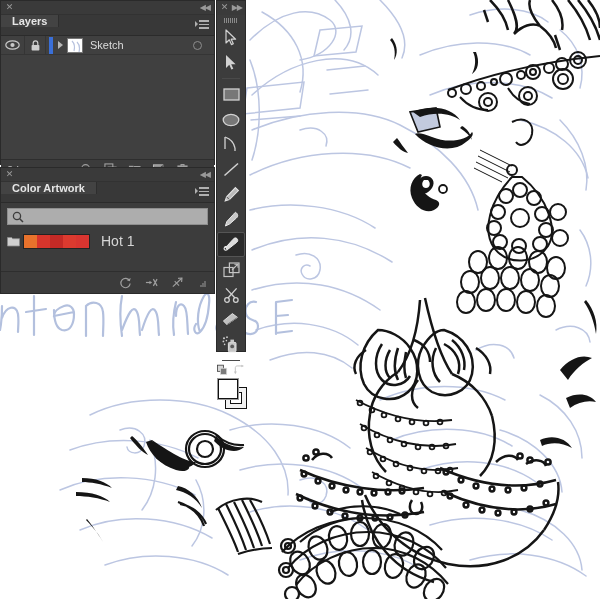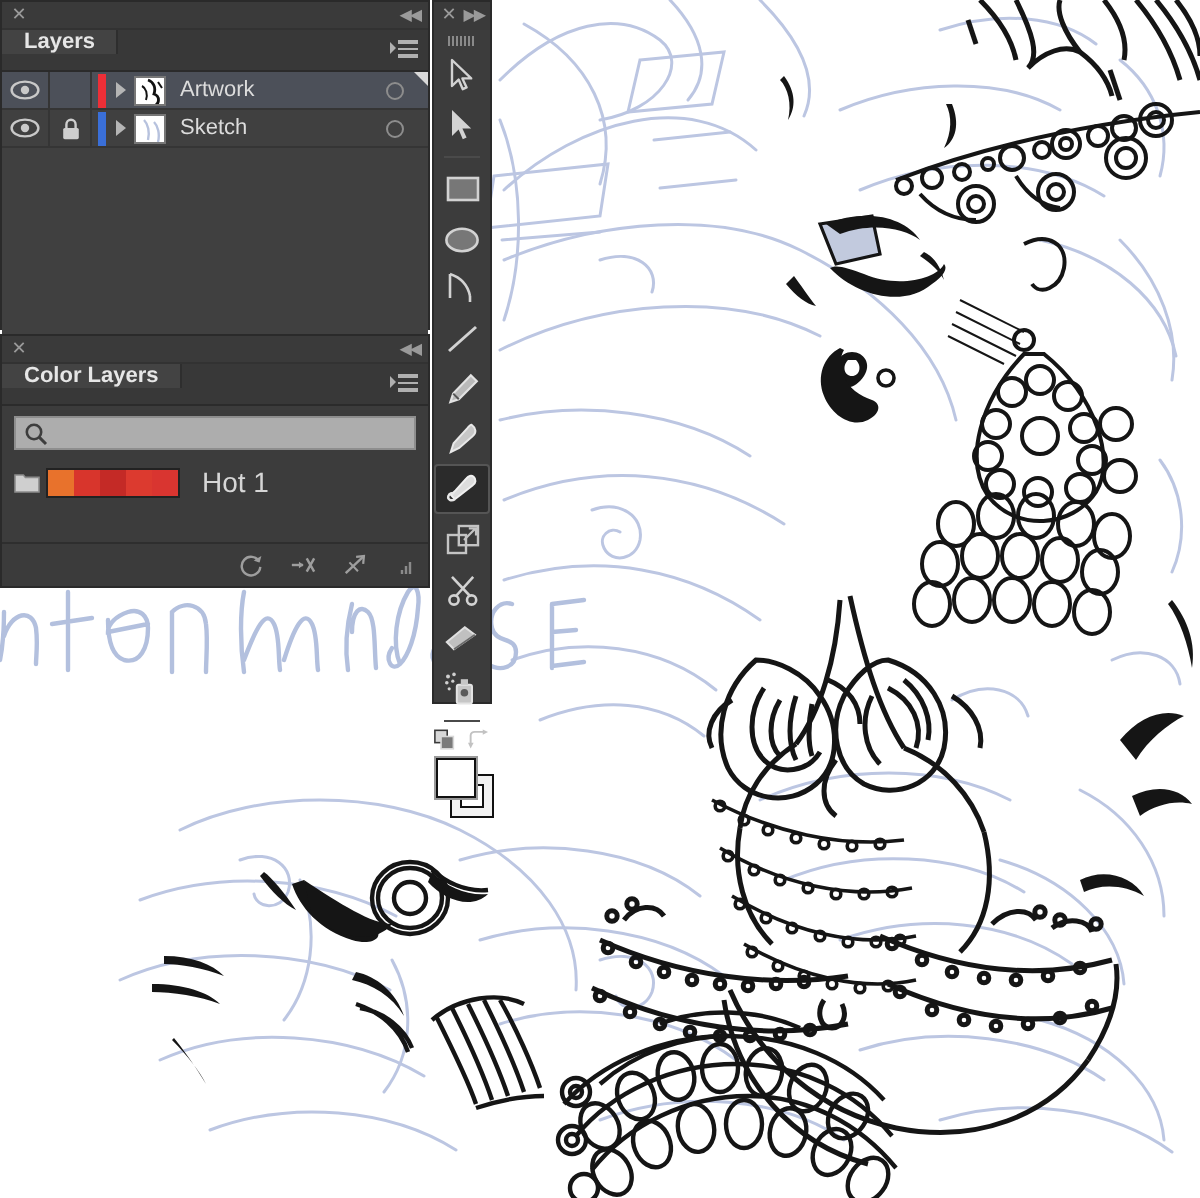--- a/index.html
+++ b/index.html
@@ -536,44 +536,20 @@
     <div class="tab-menu">
       <span class="tri"></span>
       <div class="ln s1"></div>
         <div class="ln s2"></div>
         <div class="ln s3"></div>
     </div>
   </div>
 
   <div class="layer-list">
 
-    <div class="layer-row selected">
-      <div class="cell-eye">
-        <svg width="15" height="10" viewBox="0 0 15 10">
-          <ellipse cx="7.5" cy="5" rx="6.7" ry="4.2" fill="none" stroke="#c9c9c9" stroke-width="1.2"></ellipse>
-          <circle cx="7.5" cy="5" r="2.1" fill="#c9c9c9"></circle>
-        </svg>
-      </div>
-      <div class="cell-lock"></div>
-      <div class="colorbar" style="background:#ed2f37"></div>
-      <div class="disclose">
-          <i></i>
-        </div>
-      <div class="thumb">
-        <svg width="16" height="15" viewBox="0 0 16 15">
-          <rect width="16" height="15" fill="#fff"></rect>
-          <path d="M6 1 C9 2 10 5 9 8 C12 9 12 13 9 14" fill="none" stroke="#111" stroke-width="1.4"></path>
-          <path d="M3 4 C5 5 6 8 5 11" fill="none" stroke="#111" stroke-width="1"></path>
-          <path d="M11 2 L13 5" stroke="#111" stroke-width="1"></path>
-        </svg>
-      </div>
-      <span class="layer-name">Artwork</span>
-      <div class="target-circle"></div>
-      <div class="corner-fold"></div>
-    </div>
 
     <div class="layer-row">
       <div class="cell-eye">
         <svg width="15" height="10" viewBox="0 0 15 10">
           <ellipse cx="7.5" cy="5" rx="6.7" ry="4.2" fill="none" stroke="#c9c9c9" stroke-width="1.2"></ellipse>
           <circle cx="7.5" cy="5" r="2.1" fill="#c9c9c9"></circle>
         </svg>
       </div>
       <div class="cell-lock">
         <svg width="9" height="11" viewBox="0 0 9 11">
@@ -635,21 +611,21 @@
   </div>
 </div>
 
 <div class="panel" id="themes-panel">
   <div class="panel-titlebar">
     <span class="tb-close">✕</span>
     <span class="tb-collapse">◀◀</span>
   </div>
 
   <div class="tab-row">
-    <div class="tab active">Color Layers</div>
+    <div class="tab active">Color Artwork</div>
     <div class="tab-menu">
       <span class="tri"></span>
       <div class="ln s1"></div>
         <div class="ln s2"></div>
         <div class="ln s3"></div>
     </div>
   </div>
 
   <div class="search-wrap">
     <div class="search-field">

